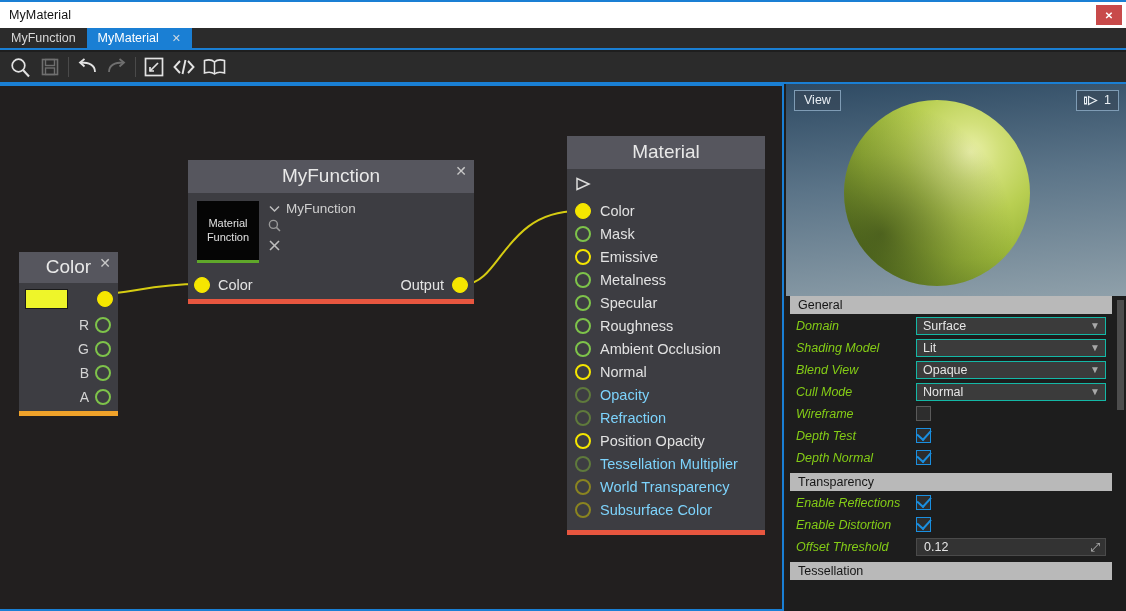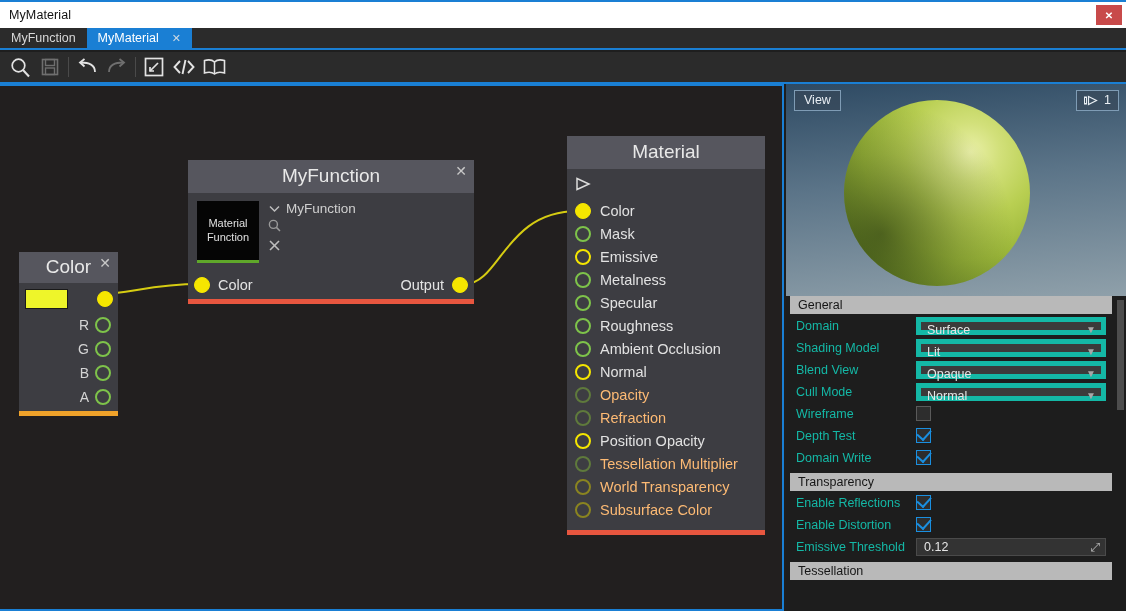--- a/index.html
+++ b/index.html
@@ -110,21 +110,21 @@
   .pin-label { font-size: 14.5px; color: #e4e4e4; }
   #func-node .node-footer { background: #e8563f; }
 
   
   #mat-node { left: 567px; top: 50px; width: 198px; }
   #mat-node .node-header { font-size: 19px; }
   .mat-body { padding: 6px 0 4px; }
   .tri-icon { padding: 2px 0 4px 8px; }
   .mat-row { display: flex; align-items: center; gap: 9px; padding: 3.5px 0 3.5px 8px; }
   .mat-label { font-size: 14.5px; color: #e2e2e2; }
-  .mat-row.dim .mat-label { color: #fdba74; }
+  .mat-row.dim .mat-label { color: #7dd3fc; }
   #mat-node .node-footer { background: #e8563f; margin-top: 5px; }
 
   
   .right-panel {
     position: absolute; left: 786px; top: 84px; width: 340px; height: 586px;
     background: #1d1d1d;
   }
   .viewport {
     position: relative; width: 340px; height: 212px; overflow: hidden;
     background: linear-gradient(175deg, #2e4a63 0%, #5b7488 45%, #8fa0aa 100%);
@@ -151,24 +151,24 @@
     gap: 5px; cursor: pointer;
   }
 
   
   .props { position: relative; width: 340px; height: 315px; background: #1d1d1d; overflow: hidden; }
   .sec-header {
     background: #b9b9b9; color: #161616; font-size: 12.5px;
     padding: 2px 0 2px 8px; margin: 0 14px 0 4px;
   }
   .prop-row { display: flex; align-items: center; height: 21px; margin-top: 1px; }
-  .prop-label { width: 130px; padding-left: 10px; font-size: 12.5px; color: #14b8a6; }
+  .prop-label { width: 130px; padding-left: 10px; font-size: 12.5px; color: #84cc16; font-style: italic; }
   .prop-ctrl { flex: 1; padding-right: 20px; }
   .combo {
-    position: relative; height: 18px; background: #3b3b3b; border: 5px solid #14b8a6;
+    position: relative; height: 18px; background: #3b3b3b; border: 1px solid #14b8a6;
     color: #e6e6e6; font-size: 12.5px; padding: 1px 0 0 6px; cursor: pointer;
   }
   .combo-arrow { position: absolute; right: 5px; top: 2px; color: #a8a8a8; font-size: 10px; }
   .check {
     width: 15px; height: 15px; background: #2d2d2d; border: 1px solid #5a5a5a;
     display: flex; align-items: center; justify-content: center; cursor: pointer;
   }
   .check.on { border-color: #1a8fe0; }
   .check.on::after {
     content: ""; width: 7px; height: 11px; border: solid #1a8fe0;
@@ -470,41 +470,41 @@
         <div class="check"></div>
       </div>
     </div>
     <div class="prop-row">
       <span class="prop-label">Depth Test</span>
       <div class="prop-ctrl">
         <div class="check on"></div>
       </div>
     </div>
     <div class="prop-row">
-      <span class="prop-label">Domain Write</span>
+      <span class="prop-label">Depth Normal</span>
       <div class="prop-ctrl">
         <div class="check on"></div>
       </div>
     </div>
 
     <div class="sec-header" style="margin-top:5px">Transparency</div>
     <div class="prop-row">
       <span class="prop-label">Enable Reflections</span>
       <div class="prop-ctrl">
         <div class="check on"></div>
       </div>
     </div>
     <div class="prop-row">
       <span class="prop-label">Enable Distortion</span>
       <div class="prop-ctrl">
         <div class="check on"></div>
       </div>
     </div>
     <div class="prop-row">
-      <span class="prop-label">Emissive Threshold</span>
+      <span class="prop-label">Offset Threshold</span>
       <div class="prop-ctrl">
         <div class="numfield">
           <span>0.12</span>
           <span class="num-exp">⤢</span>
         </div>
       </div>
     </div>
 
     <div class="sec-header" style="margin-top:5px">Tessellation</div>
   </div>

